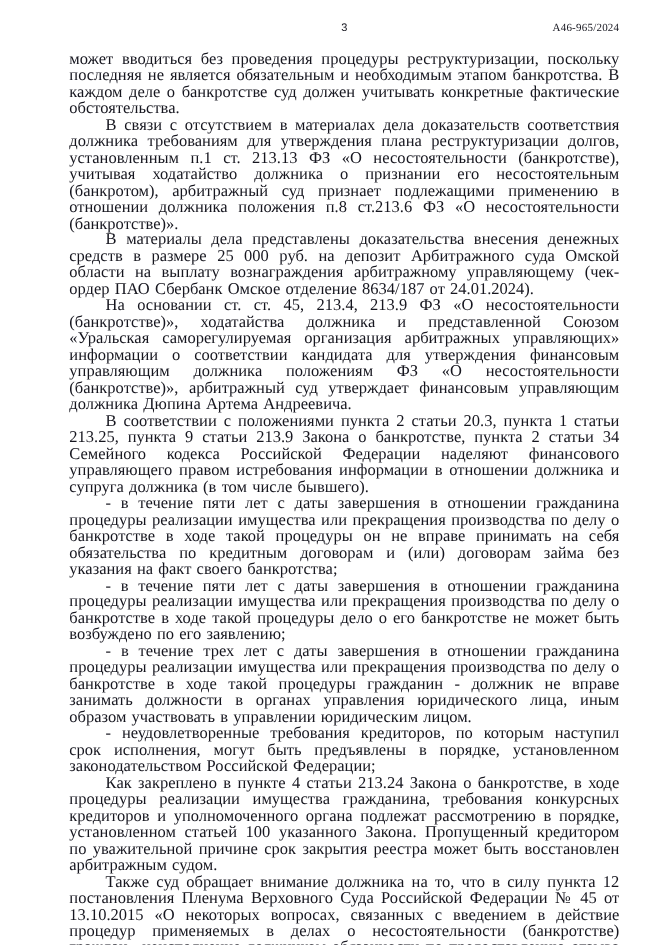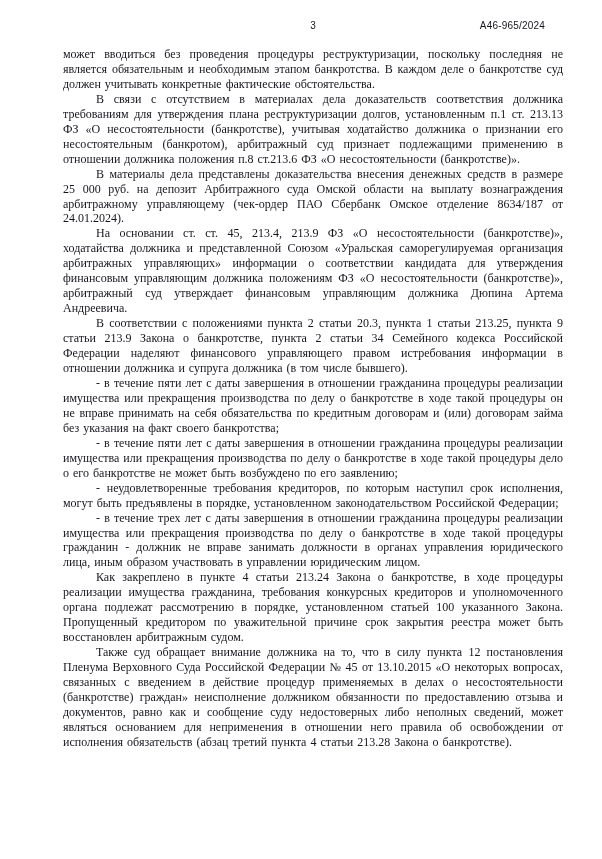--- a/index.html
+++ b/index.html
@@ -28,34 +28,35 @@
     color: #16161f;
   }
   .page-number {
     position: absolute;
     left: 0;
     right: 0;
     text-align: center;
   }
   .case-number {
     position: absolute;
-    right: 18px;
+    right: 0;
     top: 0;
     text-align: right;
     letter-spacing: 0.2px;
+    font-family: Liberation Serif, serif;
   }
   .document-body {
     position: absolute;
     top: 47px;
     left: 63px;
     width: 500px;
   }
   .document-body p {
     margin: 0;
-    font-size: 12px;
+    font-size: 15px;
     line-height: 14.95px;
     text-align: justify;
     text-indent: 33px;
     word-spacing: 1px;
   }
   .document-body p.continuation {
     text-indent: 0;
   }
 </style>
 </head>
@@ -69,19 +70,19 @@
   </div>
 
   <div class="document-body">
     <p class="continuation">может вводиться без проведения процедуры реструктуризации, поскольку последняя не является обязательным и необходимым этапом банкротства. В каждом деле о банкротстве суд должен учитывать конкретные фактические обстоятельства.</p>
     <p>В связи с отсутствием в материалах дела доказательств соответствия должника требованиям для утверждения плана реструктуризации долгов, установленным п.1 ст. 213.13 ФЗ «О несостоятельности (банкротстве), учитывая ходатайство должника о признании его несостоятельным (банкротом), арбитражный суд признает подлежащими применению в отношении должника положения п.8 ст.213.6 ФЗ «О несостоятельности (банкротстве)».</p>
     <p>В материалы дела представлены доказательства внесения денежных средств в размере 25 000 руб. на депозит Арбитражного суда Омской области на выплату вознаграждения арбитражному управляющему (чек-ордер ПАО Сбербанк Омское отделение 8634/187 от 24.01.2024).</p>
     <p>На основании ст. ст. 45, 213.4, 213.9 ФЗ «О несостоятельности (банкротстве)», ходатайства должника и представленной Союзом «Уральская саморегулируемая организация арбитражных управляющих» информации о соответствии кандидата для утверждения финансовым управляющим должника положениям ФЗ «О несостоятельности (банкротстве)», арбитражный суд утверждает финансовым управляющим должника Дюпина Артема Андреевича.</p>
     <p>В соответствии с положениями пункта 2 статьи 20.3, пункта 1 статьи 213.25, пункта 9 статьи 213.9 Закона о банкротстве, пункта 2 статьи 34 Семейного кодекса Российской Федерации наделяют финансового управляющего правом истребования информации в отношении должника и супруга должника (в том числе бывшего).</p>
     <p>- в течение пяти лет с даты завершения в отношении гражданина процедуры реализации имущества или прекращения производства по делу о банкротстве в ходе такой процедуры он не вправе принимать на себя обязательства по кредитным договорам и (или) договорам займа без указания на факт своего банкротства;</p>
     <p>- в течение пяти лет с даты завершения в отношении гражданина процедуры реализации имущества или прекращения производства по делу о банкротстве в ходе такой процедуры дело о его банкротстве не может быть возбуждено по его заявлению;</p>
+    <p>- в течение трех лет с даты завершения в отношении гражданина процедуры реализации имущества или прекращения производства по делу о банкротстве в ходе такой процедуры гражданин - должник не вправе занимать должности в органах управления юридического лица, иным образом участвовать в управлении юридическим лицом.</p>
     <p>- неудовлетворенные требования кредиторов, по которым наступил срок исполнения, могут быть предъявлены в порядке, установленном законодательством Российской Федерации;</p>
-    <p>- в течение трех лет с даты завершения в отношении гражданина процедуры реализации имущества или прекращения производства по делу о банкротстве в ходе такой процедуры гражданин - должник не вправе занимать должности в органах управления юридического лица, иным образом участвовать в управлении юридическим лицом.</p>
     <p>Как закреплено в пункте 4 статьи 213.24 Закона о банкротстве, в ходе процедуры реализации имущества гражданина, требования конкурсных кредиторов и уполномоченного органа подлежат рассмотрению в порядке, установленном статьей 100 указанного Закона. Пропущенный кредитором по уважительной причине срок закрытия реестра может быть восстановлен арбитражным судом.</p>
     <p>Также суд обращает внимание должника на то, что в силу пункта 12 постановления Пленума Верховного Суда Российской Федерации № 45 от 13.10.2015 «О некоторых вопросах, связанных с введением в действие процедур применяемых в делах о несостоятельности (банкротстве) граждан» неисполнение должником обязанности по предоставлению отзыва и документов, равно как и сообщение суду недостоверных либо неполных сведений, может являться основанием для неприменения в отношении него правила об освобождении от исполнения обязательств (абзац третий пункта 4 статьи 213.28 Закона о банкротстве).</p>
   </div>
 
 </div>
 
 </body></html>

